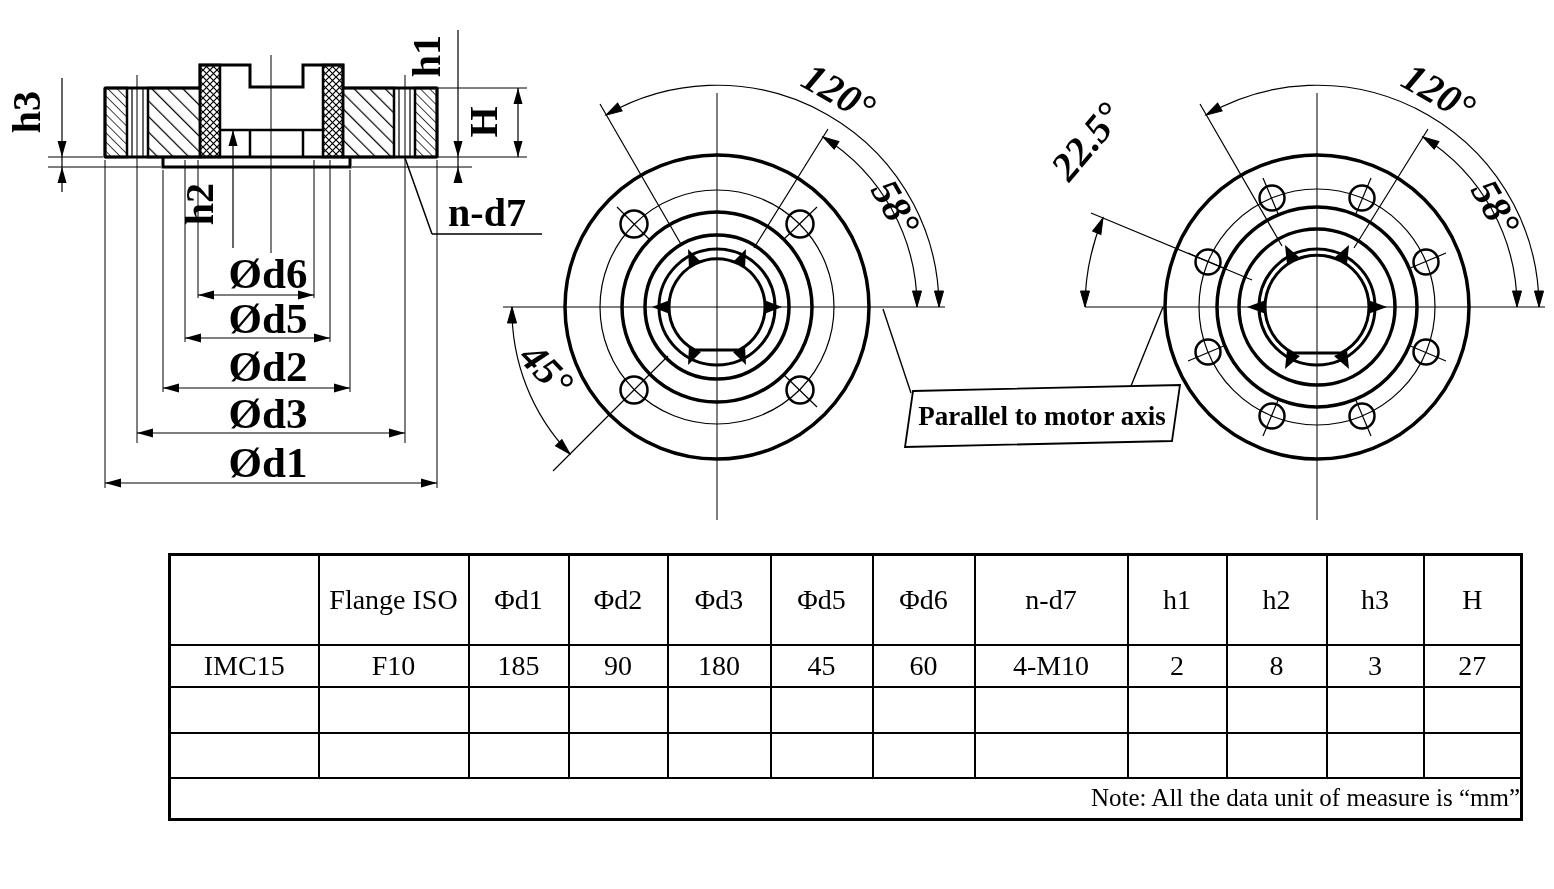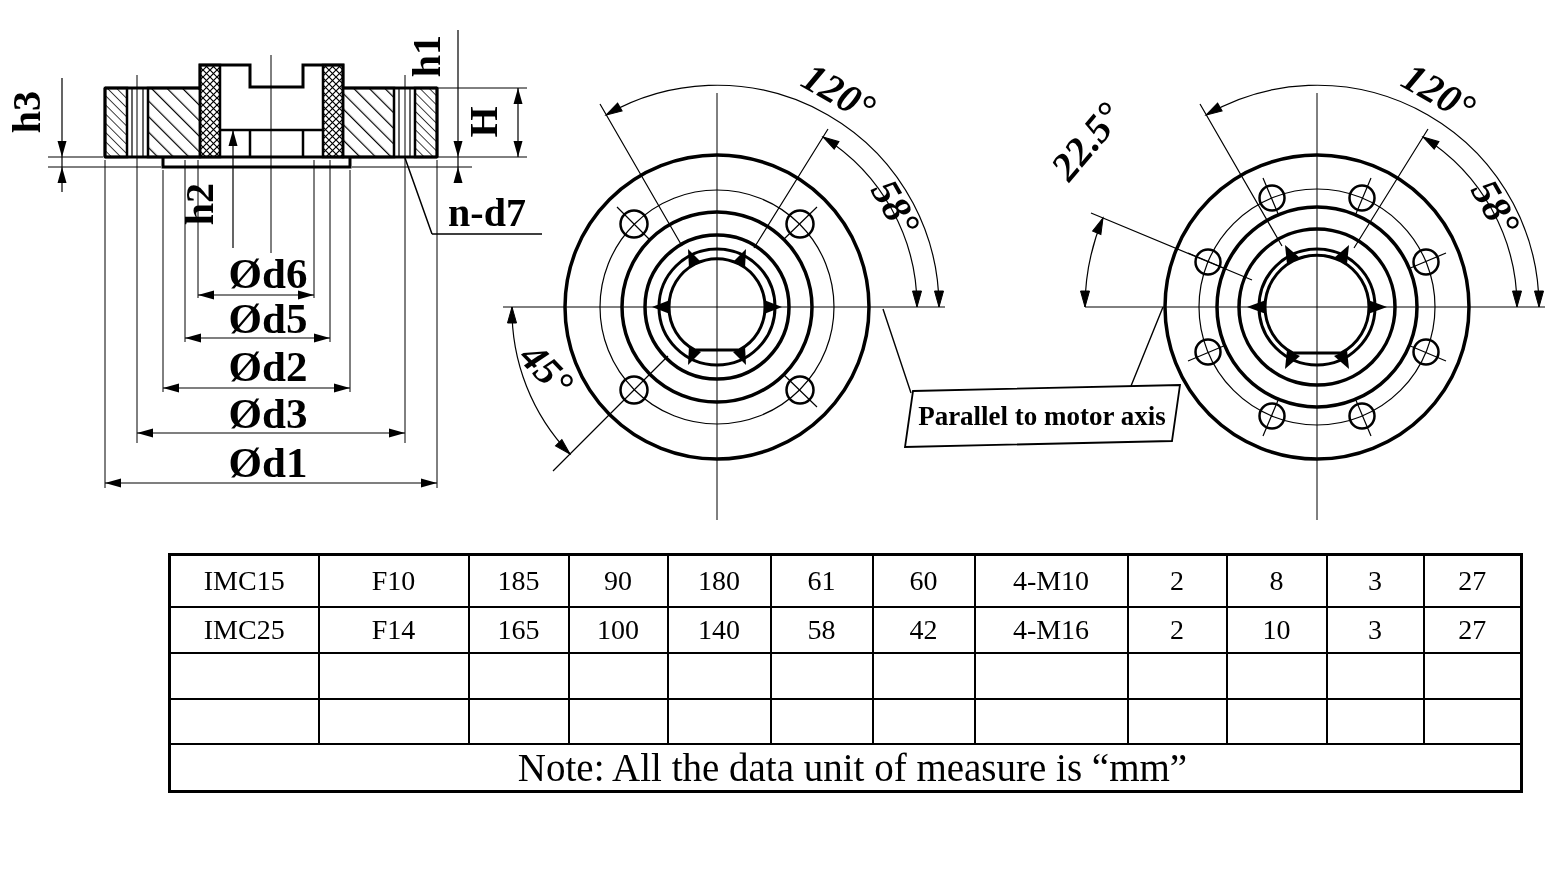--- a/index.html
+++ b/index.html
@@ -5,21 +5,21 @@
   html,body{margin:0;padding:0;background:#ffffff;}
   body{width:1554px;height:889px;position:relative;font-family:"Liberation Serif",serif;color:#000;}
   #drawing{position:absolute;left:0;top:0;}
   .dimtxt{font-family:"Liberation Serif",serif;font-weight:bold;font-size:40px;fill:#000;}
   .diatxt{font-family:"Liberation Serif",serif;font-weight:bold;font-size:43px;fill:#000;}
   .angtxt{font-family:"Liberation Serif",serif;font-weight:bold;font-style:italic;font-size:40px;fill:#000;}
   .calltxt{font-family:"Liberation Serif",serif;font-weight:bold;font-size:27px;fill:#000;}
   table.spec{position:absolute;left:168px;top:553px;border-collapse:collapse;table-layout:fixed;
              border:3px solid #000;font-family:"Liberation Serif",serif;font-size:28px;}
   table.spec td{border:2px solid #000;text-align:center;vertical-align:middle;padding:0;overflow:hidden;}
-  table.spec td.note{text-align:center;padding-left:14px;font-size:39px;}
+  table.spec td.note{text-align:right;padding-left:14px;font-size:25px;}
 </style>
 </head>
 <body>
 
 <svg id="drawing" width="1554" height="545" viewBox="0 0 1554 545">
   <defs>
     <pattern id="hatchThin" width="6.5" height="6.5" patternUnits="userSpaceOnUse" patternTransform="rotate(-45)">
       <line x1="0" y1="0" x2="0" y2="6.5" stroke="#000" stroke-width="1.5"></line>
     </pattern>
     <pattern id="hatchBold" width="11" height="11" patternUnits="userSpaceOnUse" patternTransform="rotate(-45)">
@@ -192,49 +192,49 @@
     <col style="width:103px">
       <col style="width:102px">
       <col style="width:102px">
       <col style="width:153px">
     <col style="width:99px">
       <col style="width:100px">
       <col style="width:97px">
       <col style="width:98px">
   </colgroup>
   <tbody>
-  <tr style="height:52px">
+      <tr style="height:90px">
+    <td></td>
+    <td>Flange ISO</td>
+    <td>Φd1</td>
+    <td>Φd2</td>
+    <td>Φd3</td>
+    <td>Φd5</td>
+    <td>Φd6</td>
+    <td>n-d7</td>
+    <td>h1</td>
+    <td>h2</td>
+    <td>h3</td>
+    <td>H</td>
+  </tr>
+  <tr style="height:42px">
     <td>IMC15</td>
     <td>F10</td>
     <td>185</td>
     <td>90</td>
     <td>180</td>
-    <td>61</td>
+    <td>45</td>
     <td>60</td>
     <td>4-M10</td>
     <td>2</td>
     <td>8</td>
     <td>3</td>
     <td>27</td>
   </tr>
   <tr style="height:46px">
-    <td>IMC25</td>
-    <td>F14</td>
-    <td>165</td>
-    <td>100</td>
-    <td>140</td>
-    <td>58</td>
-    <td>42</td>
-    <td>4-M16</td>
-    <td>2</td>
-    <td>10</td>
-    <td>3</td>
-    <td>27</td>
-  </tr>
-  <tr style="height:46px">
     <td></td>
         <td></td>
     <td></td>
         <td></td>
     <td></td>
         <td></td>
     <td></td>
         <td></td>
     <td></td>
         <td></td>

